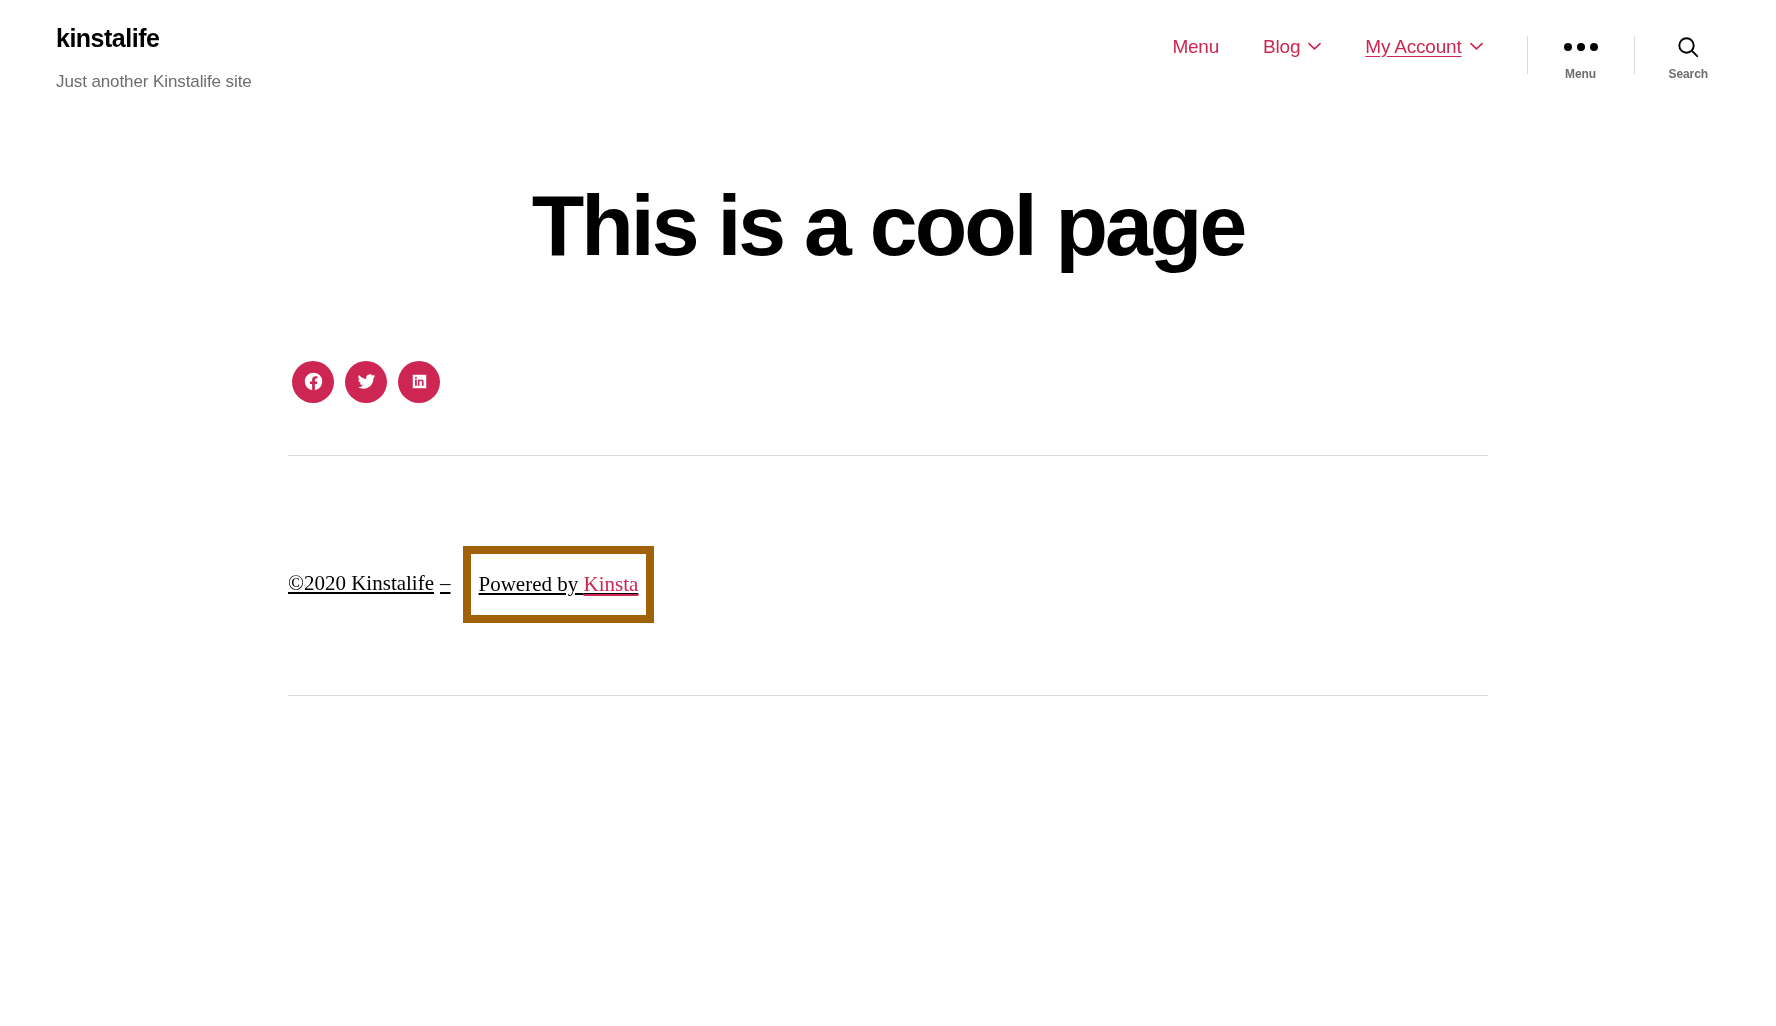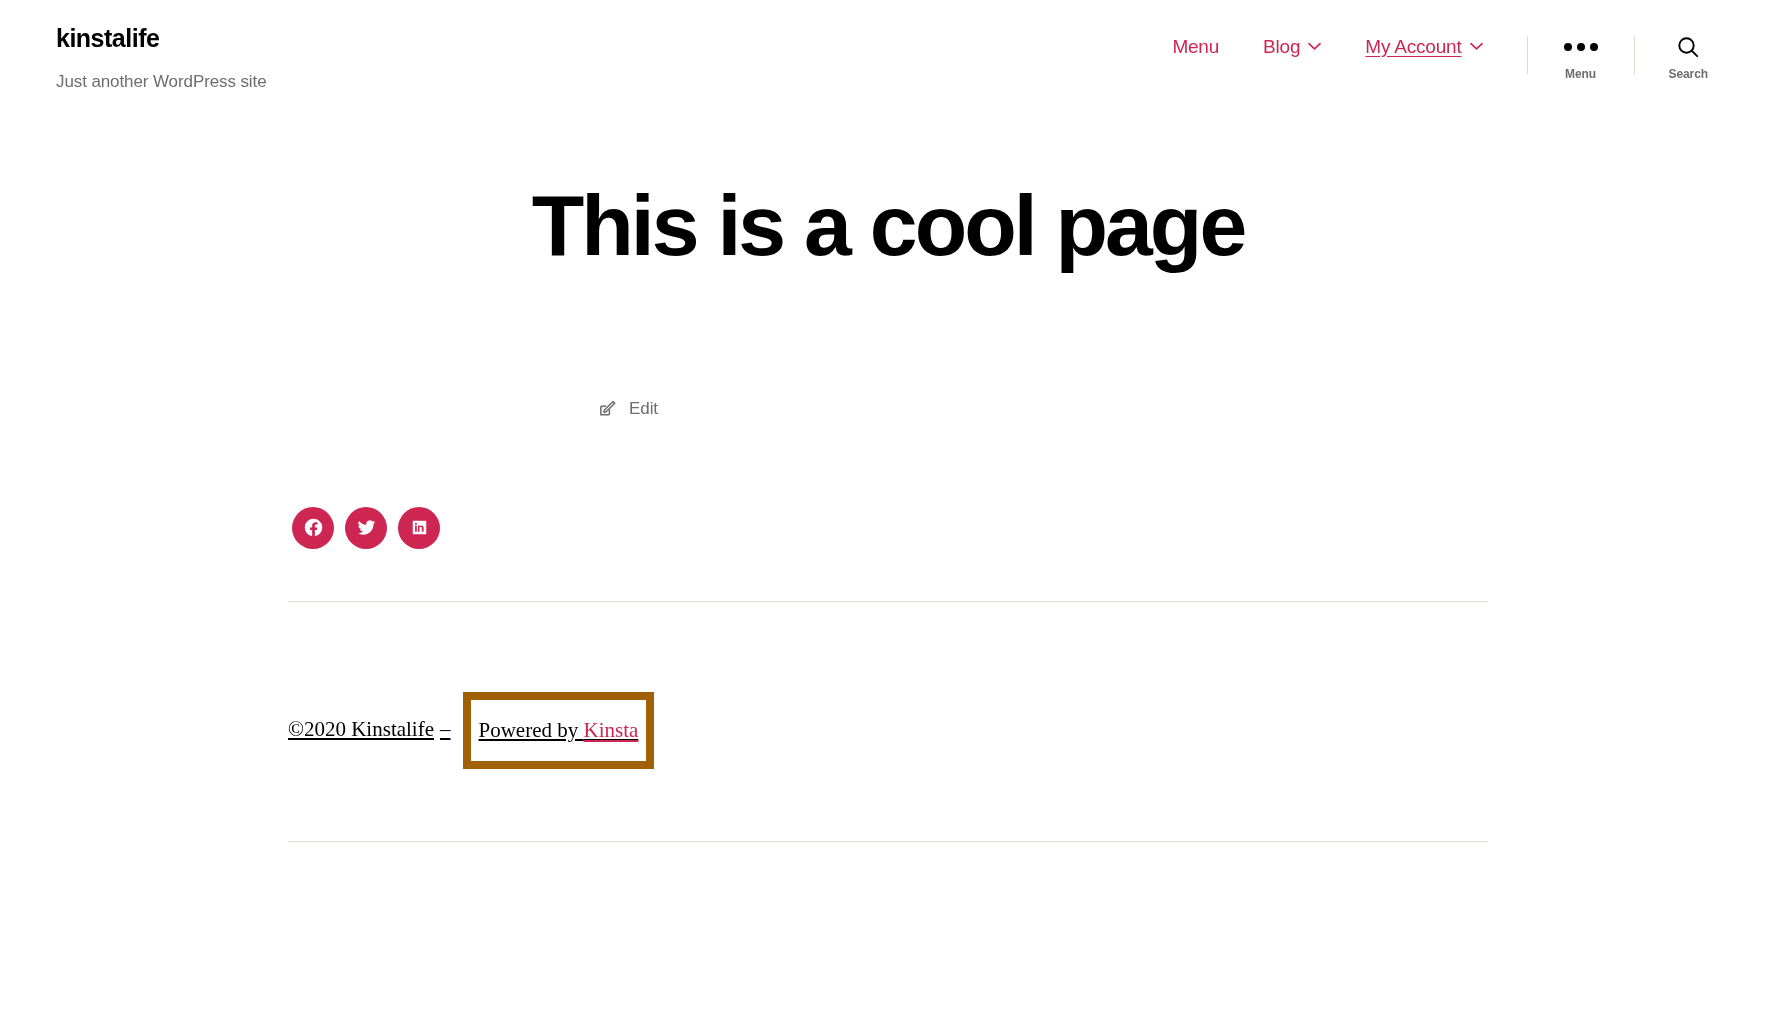--- a/index.html
+++ b/index.html
@@ -266,21 +266,21 @@
   .rule-bottom { margin-top: 72px; }
 </style>
 </head>
 <body>
 
 <header class="site-header">
   <div class="header-inner">
 
     <div class="branding">
       <a class="site-title" href="#">kinstalife</a>
-      <span class="site-description">Just another WordPress site</span>
+      <span class="site-description">Just another Kinstalife site</span>
     </div>
 
     <div class="header-nav-wrap">
       <ul class="primary-menu">
         <li>
           <a class="nav-link" href="#">
             <span>Menu</span>
           </a>
         </li>
         <li>
@@ -333,33 +333,20 @@
 
   </div>
 </header>
 
 <main>
 
   <div class="entry-header">
     <h1 class="entry-title">This is a cool page</h1>
   </div>
 
-  <div class="post-meta-wrap">
-    <a class="edit-link" href="#">
-      <span>
-        <svg width="19" height="19" viewBox="0 0 20 20" aria-hidden="true">
-          <path d="M3 7.5v9h9" fill="none" stroke="#6d6d6d" stroke-width="1.6"></path>
-          <path d="M3 7.5h5.5" fill="none" stroke="#6d6d6d" stroke-width="1.6"></path>
-          <path d="M12 16.5V11" fill="none" stroke="#6d6d6d" stroke-width="1.6"></path>
-          <path d="M15.8 2.6l1.8 1.8-9 9-2.4.6.6-2.4z" fill="none" stroke="#6d6d6d" stroke-width="1.6" stroke-linejoin="round"></path>
-        </svg>
-      </span>
-      <span>Edit</span>
-    </a>
-  </div>
 
   <div class="social-wrap">
     <div class="social-inner">
       <a class="social-icon" href="#">
         <span>
           <svg width="21" height="21" viewBox="0 0 24 24" aria-hidden="true">
               <path d="M12 2a10 10 0 0 0-1.56 19.88v-7.03H7.9v-2.85h2.54V9.8c0-2.51 1.5-3.9 3.79-3.9 1.1 0 2.24.2 2.24.2v2.47h-1.26c-1.24 0-1.63.77-1.63 1.56v1.87h2.78l-.45 2.85h-2.33v7.03A10 10 0 0 0 12 2z"></path>
             </svg>
         </span>
       </a>

